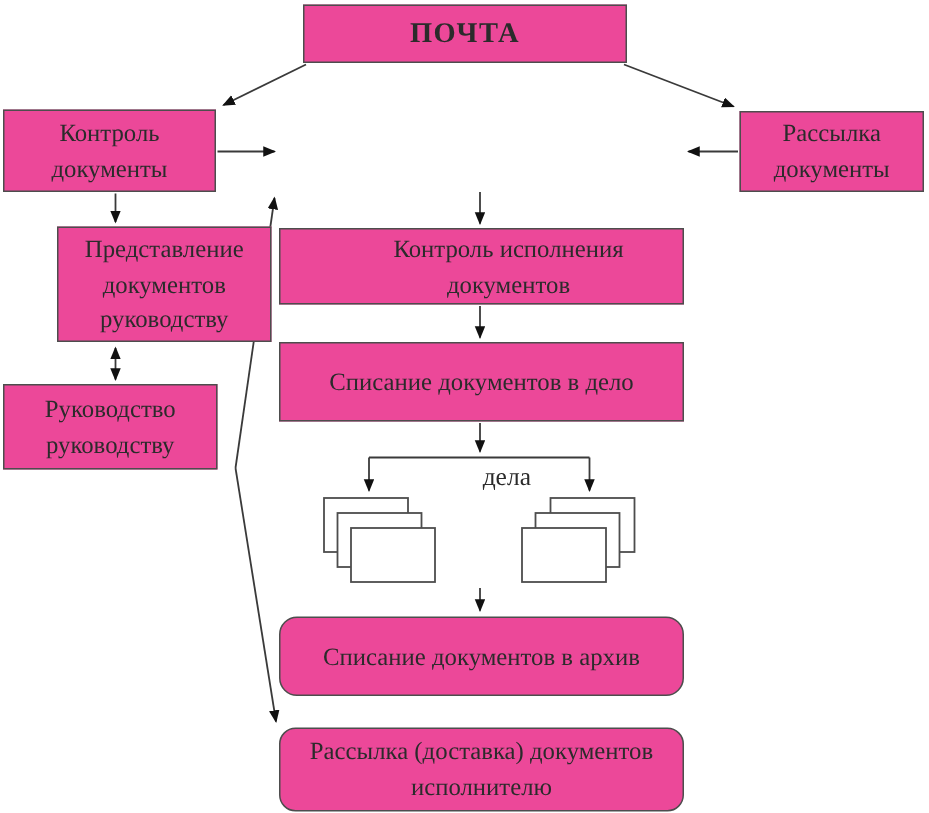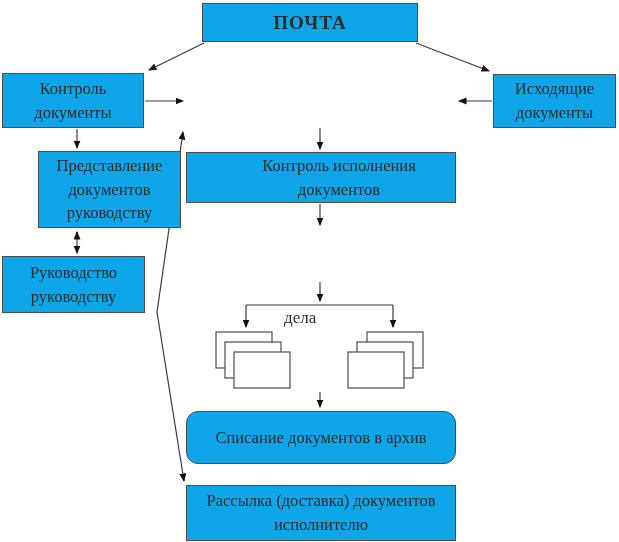--- a/index.html
+++ b/index.html
@@ -20,21 +20,21 @@
     position: absolute;
     left: 0;
     top: 0;
     width: 619px;
     height: 542px;
   }
   .node {
     position: absolute;
     box-sizing: border-box;
     border: 1px solid #4d4d4d;
-    background: #0ea5e9;
+    background: #ec4899;
     display: flex;
     align-items: center;
     justify-content: center;
     text-align: center;
     font-size: 16.5px;
     line-height: 1.45;
   }
   .node .inner {
     display: block;
   }
@@ -47,26 +47,26 @@
   }
   .node-incoming  { left: 2px;   top: 73px;  width: 142px; height: 55px; }
   .node-registration { left: 186px; top: 73px;  width: 270px; height: 54px; }
   .node-outgoing  { left: 493px; top: 74px;  width: 123px; height: 54px; }
   .node-presentation { left: 2px; top: 151px; width: 143px; height: 77px; margin-left: 36px; }
   .node-management { left: 2px;  top: 256px; width: 143px; height: 57px; }
   .node-control   { left: 186px; top: 152px; width: 270px; height: 51px; padding-left: 36px; }
   .node-control .inner { max-width: 215px; }
   .node-file-writeoff { left: 186px; top: 228px; width: 270px; height: 53px; }
   .node-archive-writeoff { left: 186px; top: 411px; width: 270px; height: 53px; border-radius: 12px; }
-  .node-distribution { left: 186px; top: 485px; width: 270px; height: 56px; }
+  .node-distribution { left: 186px; top: 485px; width: 270px; height: 56px; border-radius: 11px; }
   .node-distribution .inner { max-width: 240px; }
   .files-label {
     position: absolute;
     left: 284px; top: 308px; width: 70px;
-    text-align: left;
+    text-align: right;
     font-size: 17px;
     color: #2b2b2b;
   }
 </style>
 </head>
 <body>
 
 <div class="canvas">
 
   <svg class="connectors" viewBox="0 0 619 542" xmlns="http://www.w3.org/2000/svg">
@@ -117,35 +117,38 @@
   <div class="node node-pochta">
     <span class="inner">ПОЧТА</span>
   </div>
 
   <div class="node node-incoming">
     <span class="inner">Контроль документы</span>
   </div>
 
 
   <div class="node node-outgoing">
-    <span class="inner">Исходящие документы</span>
+    <span class="inner">Рассылка документы</span>
   </div>
 
   <div class="node node-presentation">
     <span class="inner">Представление документов руководству</span>
   </div>
 
   <div class="node node-management">
     <span class="inner">Руководство руководству</span>
   </div>
 
   <div class="node node-control">
     <span class="inner">Контроль исполнения документов</span>
   </div>
 
+  <div class="node node-file-writeoff">
+    <span class="inner">Списание документов в дело</span>
+  </div>
 
   <div class="files-label">дела</div>
 
   <div class="node node-archive-writeoff">
     <span class="inner">Списание документов в архив</span>
   </div>
 
   <div class="node node-distribution">
     <span class="inner">Рассылка (доставка) документов исполнителю</span>
   </div>

